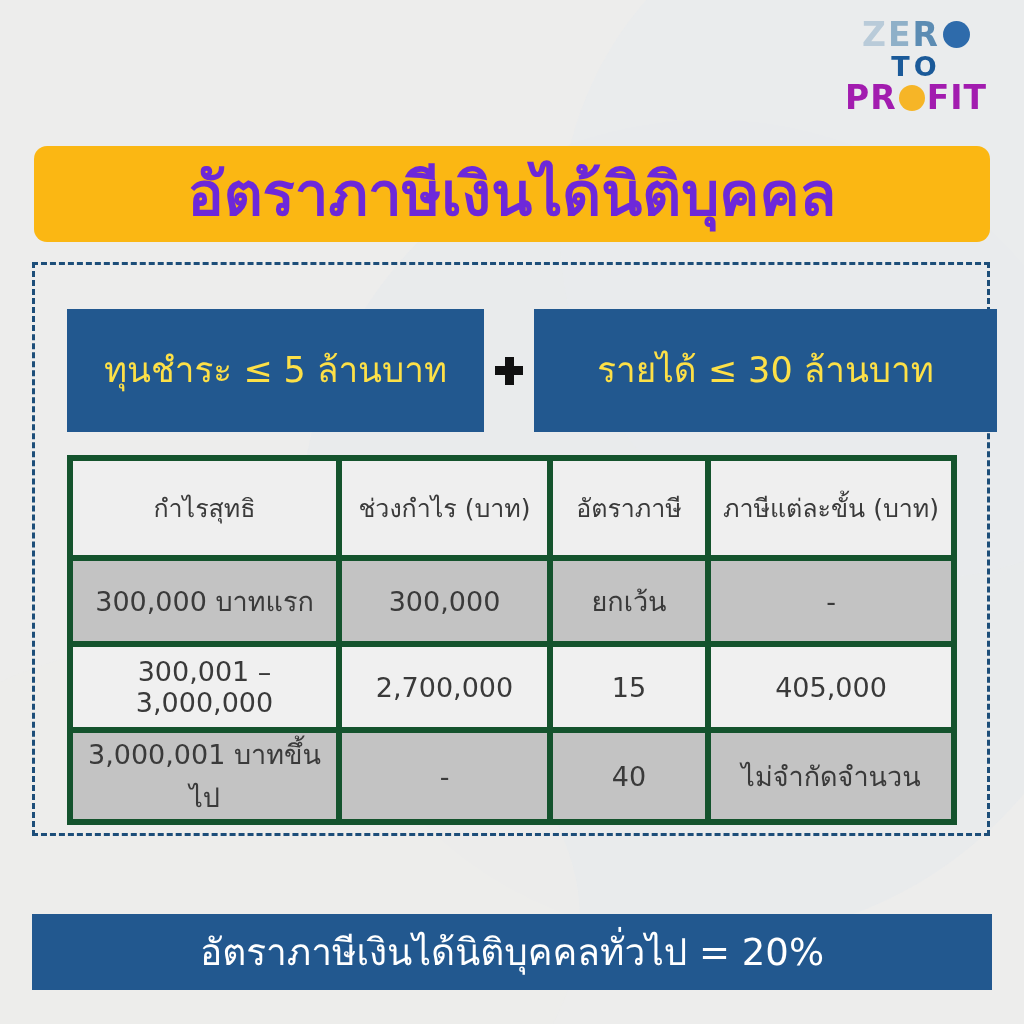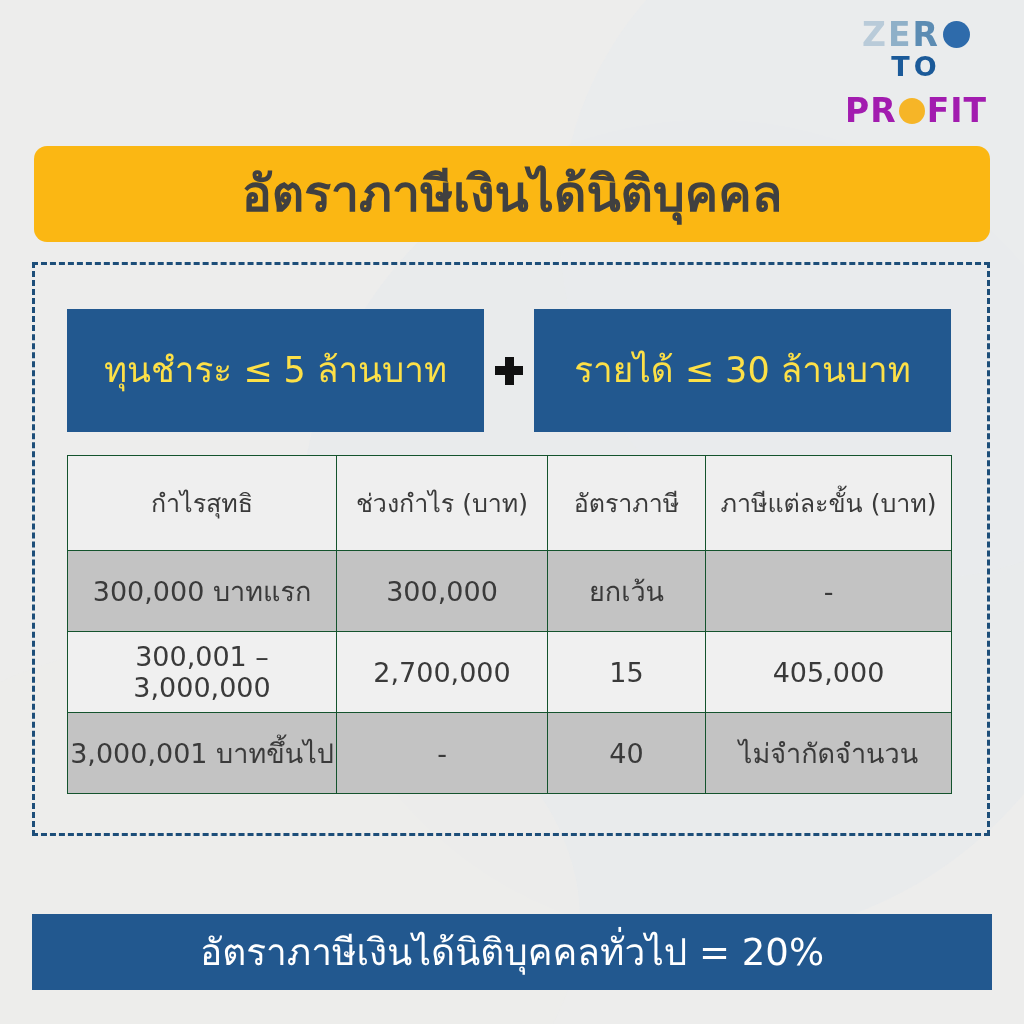--- a/index.html
+++ b/index.html
@@ -85,21 +85,21 @@
     display: inline-block;
     width: 27px;
     height: 27px;
     border-radius: 50%;
     background: #2e6bab;
     margin-left: 3px;
   }
   .logo-to {
     font-size: 27px;
     color: #1b5a99;
-    margin-bottom: 14px;
+    margin-bottom: 1px;
     letter-spacing: 4px;
   }
   .logo-profit {
     font-size: 33px;
     color: #a21caf;
     letter-spacing: 1px;
   }
   .logo-dot-orange {
     display: inline-block;
     width: 26px;
@@ -116,22 +116,22 @@
     top: 146px;
     width: 956px;
     height: 96px;
     background: #fbb713;
     border-radius: 13px;
     display: flex;
     align-items: center;
     justify-content: center;
   }
   .title-text {
-    color: #404040;
-    font-size: 50px;
+    color: #6d28d9;
+    font-size: 60px;
     font-weight: bold;
     letter-spacing: 0px;
     line-height: 1;
     white-space: nowrap;
   }
 
   
   .dashed-frame {
     position: absolute;
     left: 32px;
@@ -154,21 +154,21 @@
     position: absolute;
     top: 0;
     height: 123px;
     background: #22588f;
     display: flex;
     align-items: center;
     justify-content: center;
     box-sizing: border-box;
   }
   .cond-box-left  { left: 0px;   width: 417px; }
-  .cond-box-right { left: 467px; width: 417px; }
+  .cond-box-right { left: 467px; width: 463px; }
   .cond-text {
     color: #fde047;
     font-size: 35px;
     font-weight: normal;
     white-space: nowrap;
     line-height: 1;
   }
   .plus-sign {
     position: absolute;
     left: 417px;
@@ -203,21 +203,21 @@
   .rate-table {
     position: absolute;
     left: 67px;
     top: 455px;
     width: 884px;
     border-collapse: collapse;
     table-layout: fixed;
   }
   .rate-table th,
   .rate-table td {
-    border: 1px solid #14532d;
+    border: 6px solid #14532d;
     text-align: center;
     vertical-align: middle;
     color: #3a3a3a;
     font-weight: normal;
     padding: 0;
   }
   .rate-table th {
     height: 94px;
     font-size: 25px;
     background: #efefef;

